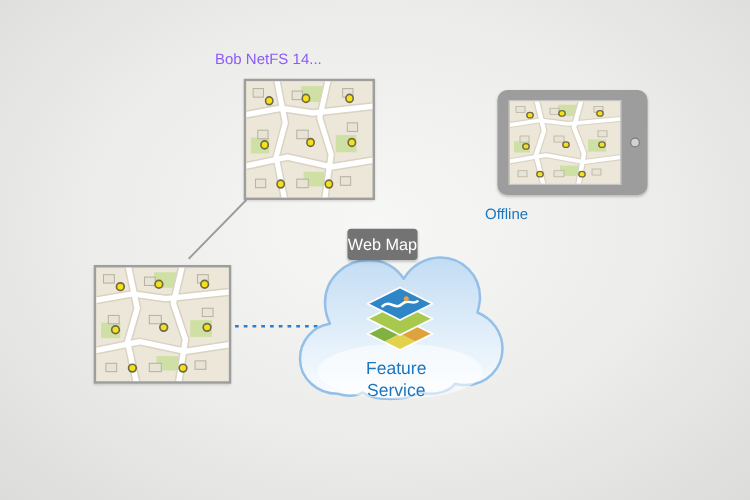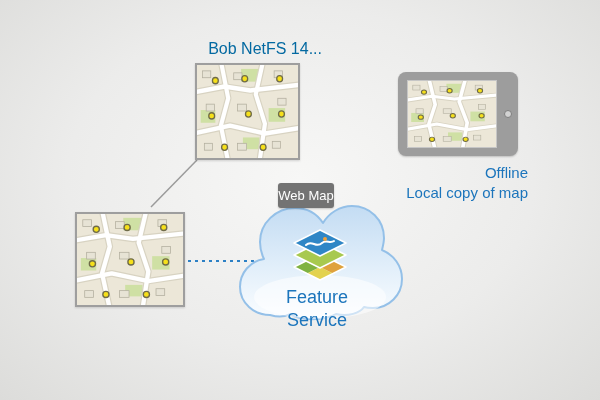--- a/index.html
+++ b/index.html
@@ -2,53 +2,53 @@
 <html><head>
 <meta charset="utf-8">
 <style>
   html,body{margin:0;padding:0}
   body{
     width:600px;height:400px;position:relative;overflow:hidden;
     background:radial-gradient(ellipse at 50% 45%, #f7f7f6 0%, #ececeb 55%, #dcdcda 100%);
     font-family:"Liberation Sans","DejaVu Sans",sans-serif;
   }
   .abs{position:absolute}
-  .node-label{color:#0369a1;font-size:16px;text-align:right;white-space:nowrap}
+  .node-label{color:#8b5cf6;font-size:12px;text-align:left;white-space:nowrap}
   .map-thumb{
     border:2px solid #9e9e9e;box-sizing:border-box;background:#ece7d8;z-index:2;
     box-shadow:0 1px 2px rgba(0,0,0,.15);
   }
   .map-thumb svg{display:block;width:100%;height:100%}
   #connectors{left:0;top:0;z-index:1;pointer-events:none}
   
   .tablet{
     left:398px;top:72px;width:120px;height:84px;background:#9d9d9d;border-radius:8px;
     z-index:2;box-shadow:0 1px 2px rgba(0,0,0,.2);
   }
   .tablet-screen{
     position:absolute;left:9px;top:8px;width:90px;height:68px;background:#ece7d8;
     border:1px solid #c6c6c6;box-sizing:border-box;overflow:hidden;
   }
   .tablet-screen svg{display:block;width:100%;height:100%}
   .tablet-camera{
     position:absolute;right:6px;top:50%;width:8px;height:8px;margin-top:-4px;
     border-radius:50%;background:#d2d2d2;border:1px solid #7e7e7e;box-sizing:border-box;
   }
-  .blue-text{color:#1c75bc;font-size:15px;text-align:right;line-height:1.35}
+  .blue-text{color:#1c75bc;font-size:12px;text-align:left;line-height:1.35}
   .cloud-wrap{left:228px;top:198px;width:180px;height:132px;z-index:2}
   .cloud-wrap svg{display:block;width:100%;height:100%}
   .webmap-btn{
     left:278px;top:183px;width:56px;height:25px;z-index:3;
     background:#737373;color:#ffffff;font-size:13px;border-radius:3px;
     display:flex;align-items:center;justify-content:center;
     box-shadow:0 1px 2px rgba(0,0,0,.2);
   }
   .feature-service{
     left:272px;top:286px;width:90px;z-index:3;
-    color:#1c75bc;font-size:18px;text-align:center;line-height:1.25;
+    color:#1c75bc;font-size:14px;text-align:center;line-height:1.25;
   }
 </style>
 </head>
 <body>
 
 <svg width="0" height="0" style="position:absolute" aria-hidden="true">
   <defs>
     <symbol id="map-art" viewBox="0 0 110 95" preserveAspectRatio="none">
       <rect width="110" height="95" fill="#ece7d8"></rect>
       <rect x="48" y="4" width="20" height="13" fill="#cfe0a4"></rect>
@@ -109,21 +109,20 @@
   <div class="abs tablet">
     <div class="tablet-screen">
       <svg viewBox="0 0 110 95" preserveAspectRatio="none">
           <use href="#map-art"></use>
         </svg>
     </div>
     <div class="tablet-camera"></div>
   </div>
   <div class="abs blue-text" style="left:388px;top:163px;width:140px">
     <div>Offline</div>
-    <div>Local copy of map</div>
   </div>
 
   <div class="abs map-thumb" style="left:75px;top:212px;width:110px;height:95px">
     <svg viewBox="0 0 110 95" preserveAspectRatio="none">
         <use href="#map-art"></use>
       </svg>
   </div>
 
   <div class="abs cloud-wrap">
     <svg viewBox="0 0 180 130">

